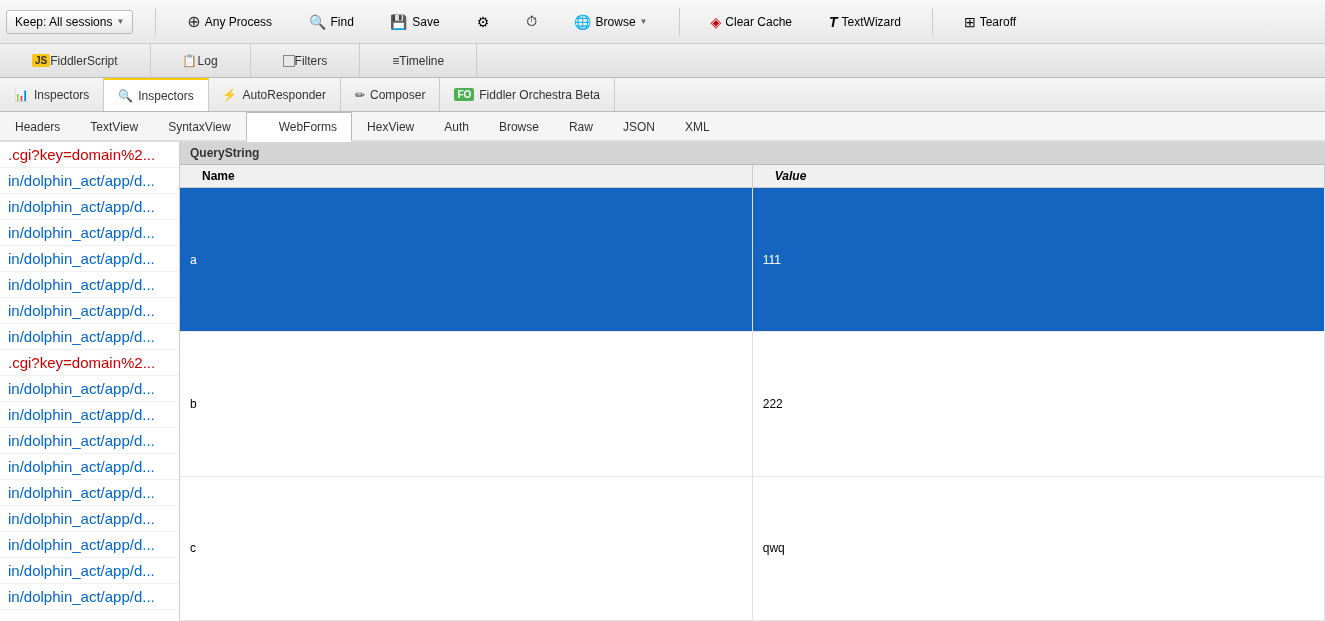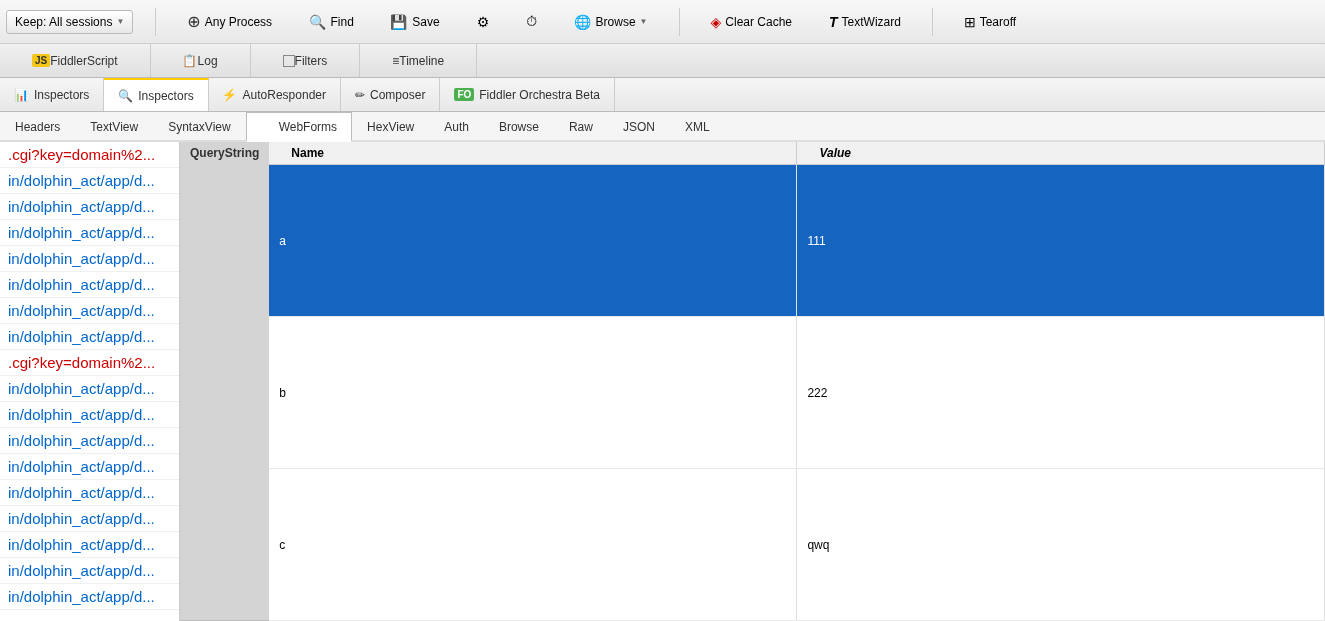--- a/index.html
+++ b/index.html
@@ -127,20 +127,21 @@
       cursor: pointer;
     }
     .left-item.highlighted { color: #cc0000; }
 
     
     #right-panel {
       flex: 1;
       background: white;
       overflow: hidden;
       display: flex;
+      flex-direction: column;
     }
 
     
     .section-header {
       background: #d4d4d4;
       padding: 4px 10px;
       font-size: 12px;
       font-weight: bold;
       color: #333;
       border-bottom: 1px solid #bbb;

